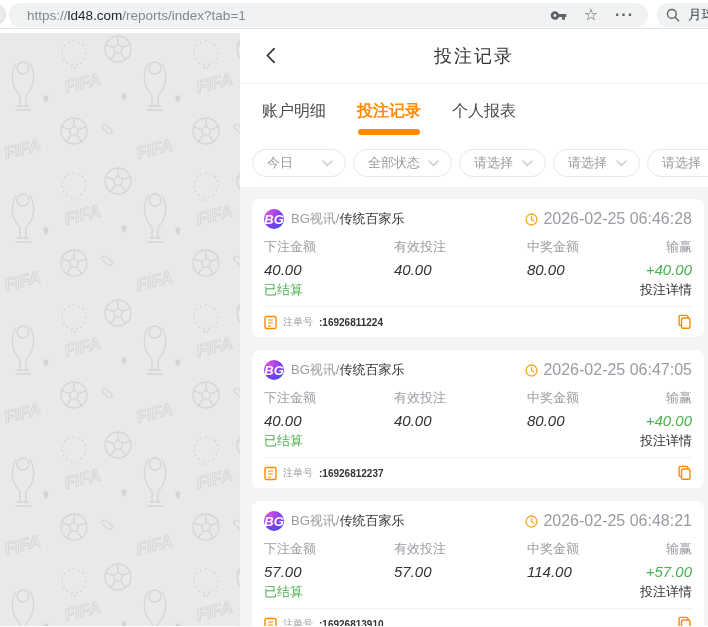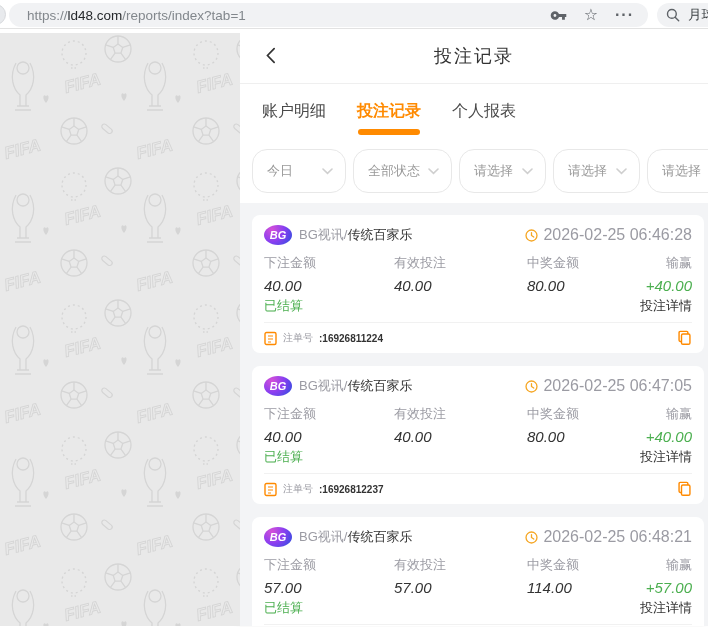--- a/index.html
+++ b/index.html
@@ -39,33 +39,33 @@
 
   .tabs { height:55px; flex:none; display:flex; align-items:stretch;
     padding-left:22px; gap:31px; }
   .tab { position:relative; display:flex; align-items:center;
     font-size:16px; color:#4a4a4a; cursor:pointer; }
   .tab.active { color:var(--accent); font-weight:700; }
   .tab.active::after { content:""; position:absolute; left:50%; transform:translateX(-50%);
     bottom:4px; width:62px; height:6px; border-radius:3px; background:var(--accent); }
 
   .filters { flex:none; display:flex; gap:7px; padding:10px 0 10px 12px; overflow:hidden; }
-  .pill { height:44px; flex:none; border:1px solid #e8e8e8; border-radius:15px;
+  .pill { height:28px; flex:none; border:1px solid #e8e8e8; border-radius:15px;
     display:flex; align-items:center; justify-content:space-between;
     padding:0 12px 0 14px; font-size:13px; color:#999; cursor:pointer; background:#fff; }
   .pill.w1{width:94px}.pill.w2{width:99px}.pill.w3{width:87px}.pill.w4{width:87px}.pill.w5{width:90px}
 
   
   .list { flex:1; background:#f3f4f6; padding:12px 4px 0 12px; overflow:hidden; }
   .card { background:#fff; border-radius:8px; padding:10px 12px 7px; margin-bottom:13px; }
 
   .card-top { display:flex; align-items:center; margin-bottom:9px; font-size:13px; }
-  .bg-logo { width:28px; height:20px; border-radius:50%; flex:none;
+  .bg-logo { width:20px; height:20px; border-radius:50%; flex:none;
     background:radial-gradient(circle at 28% 22%, #d44fd8 0%, #8a3ff0 48%, #2450dd 100%);
-    color:#fff; font-weight:700; font-style:italic; font-size:11px;
+    color:#fff; font-weight:700; font-style:italic; font-size:13px;
     display:flex; align-items:center; justify-content:center; margin-right:7px; }
   .prov { color:#9b9ba3; }
   .gname { color:#333; font-weight:400; }
   .time { margin-left:auto; display:flex; align-items:center; gap:5px;
     color:#9b9ba3; font-size:16px; }
   .time-icon { color:var(--icon-orange); display:flex; }
 
   .grid { display:grid; grid-template-columns:130px 133px 102px 1fr; }
   .grid > :last-child { text-align:right; }
   .labels { color:#9b9ba3; font-size:13px; margin-bottom:5px; }

